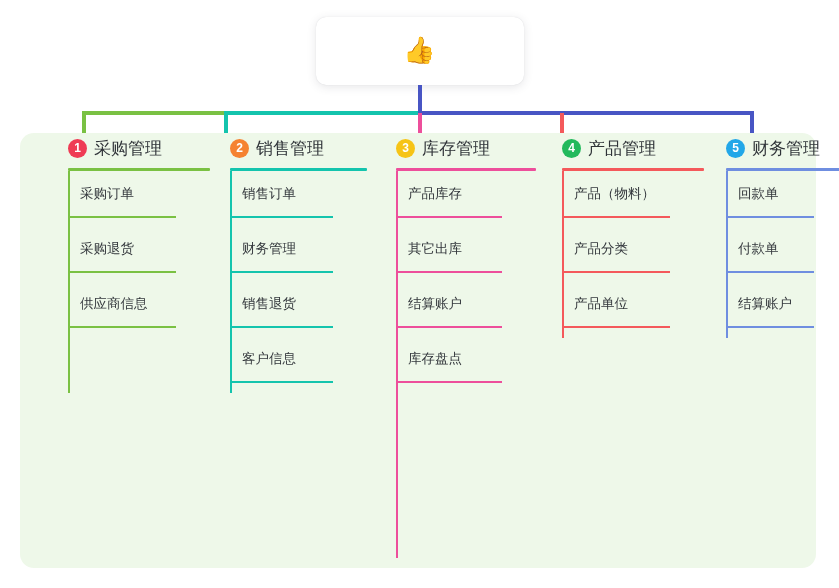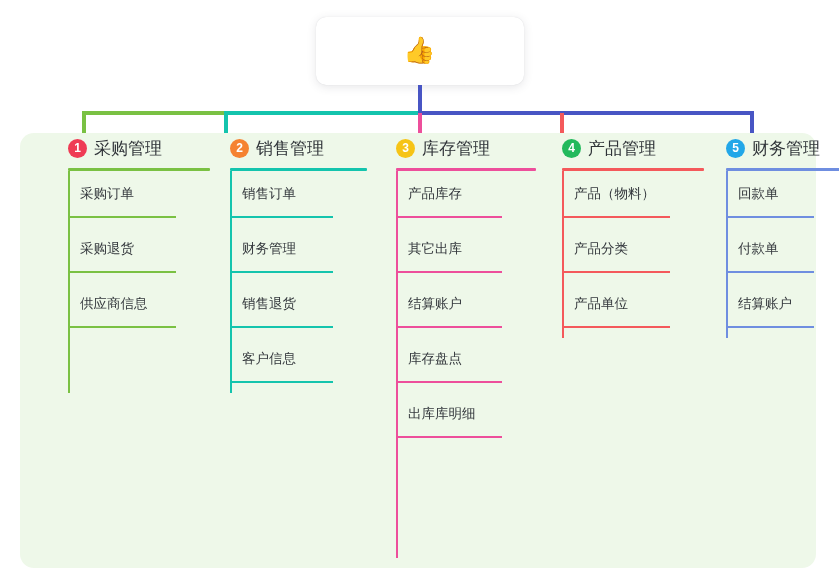--- a/index.html
+++ b/index.html
@@ -239,24 +239,20 @@
               <div class="item-rule" style="background: rgb(237, 79, 155); width: 106px;"></div>
             </div>
             <div class="item">
               <span class="item-label">结算账户</span>
               <div class="item-rule" style="background: rgb(237, 79, 155); width: 106px;"></div>
             </div>
             <div class="item">
               <span class="item-label">库存盘点</span>
               <div class="item-rule" style="background: rgb(237, 79, 155); width: 106px;"></div>
             </div>
-            <div class="item">
-              <span class="item-label">出库库明细</span>
-              <div class="item-rule" style="background: rgb(237, 79, 155); width: 106px;"></div>
-            </div>
           </div>
         </div>
         <div class="column" style="left: 524px; width: 160px;">
           <div class="col-head">
             <span class="badge" style="background: rgb(34, 185, 92);">4</span>
             <span class="col-title">产品管理</span>
           </div>
           <div class="col-rule" style="background: rgb(244, 89, 91); width: 142px; margin-left: 18px;"></div>
           <div class="col-spine" style="background: rgb(244, 89, 91); height: 167px;"></div>
           <div class="items">

